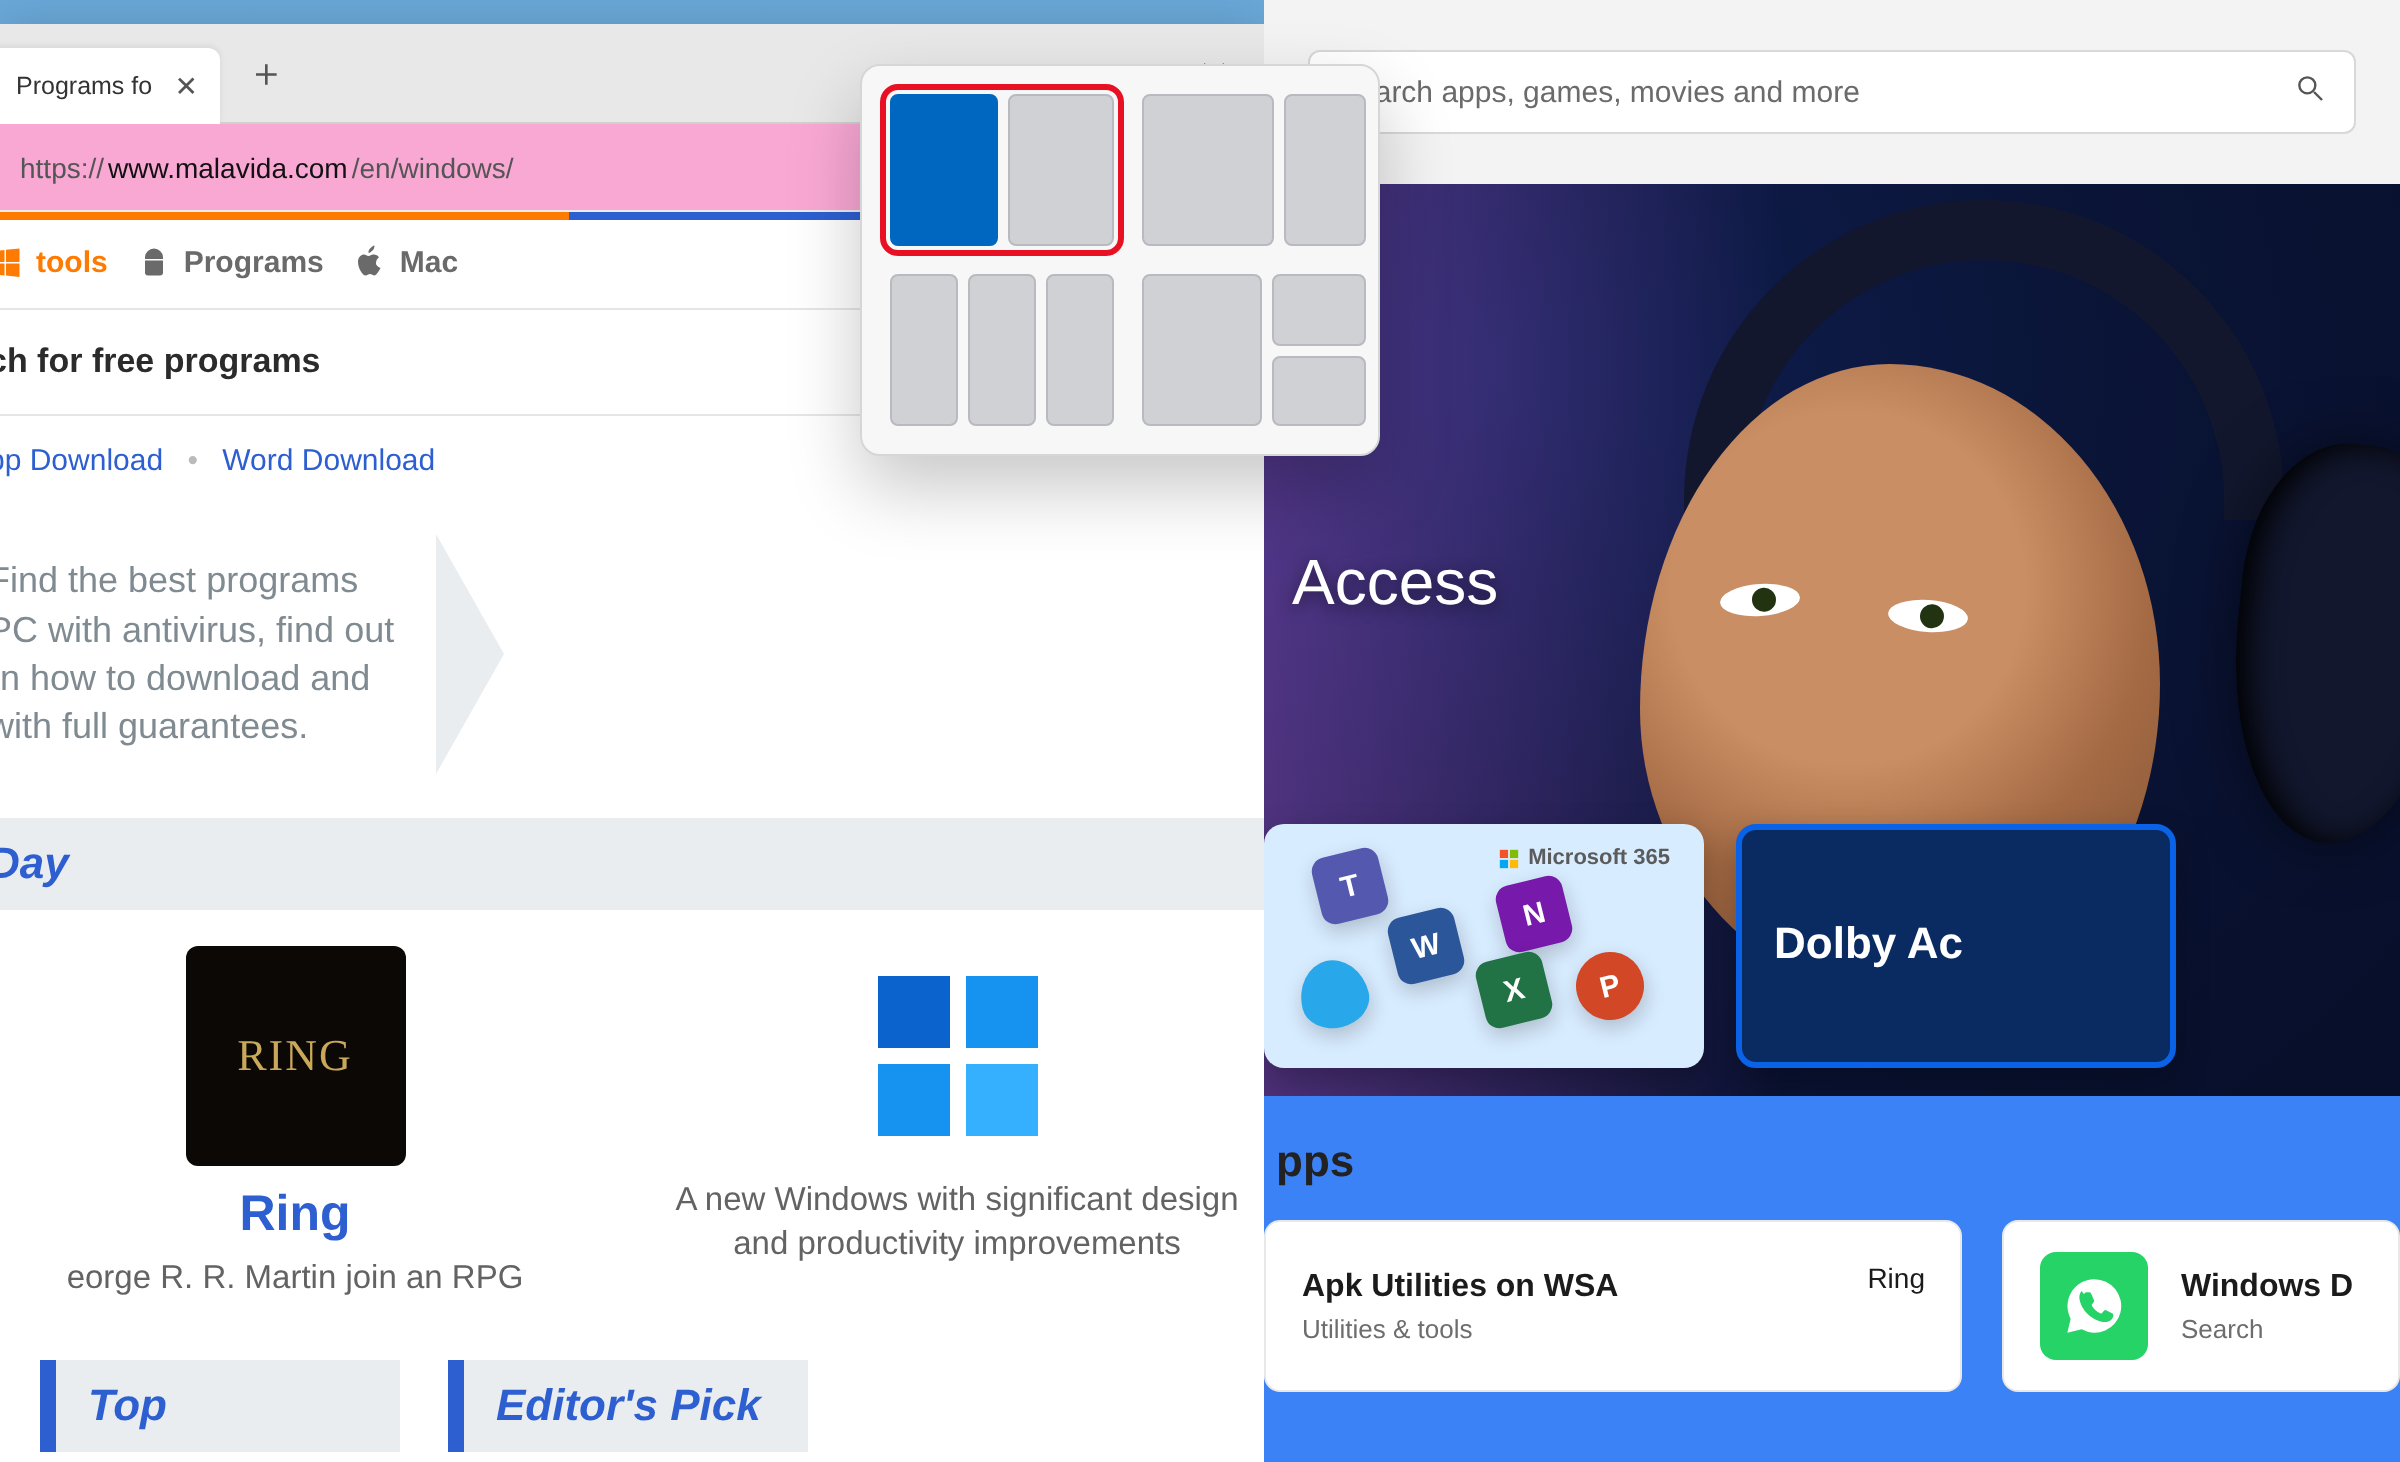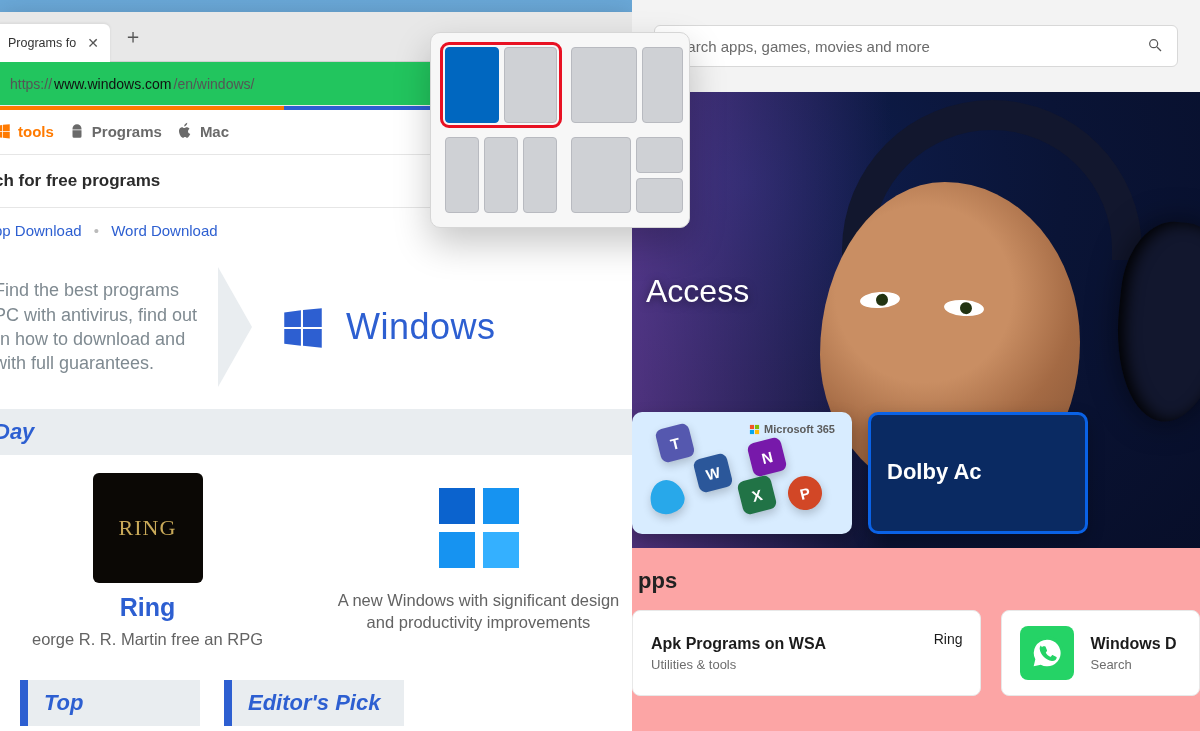--- a/index.html
+++ b/index.html
@@ -7,21 +7,21 @@
 
 
 .browser { position:absolute; left:0; top:12px; width:632px; height:731px; background:#fff; box-shadow:0 4px 24px rgba(0,0,0,.2); display:flex; flex-direction:column; }
 .titlebar { height:50px; background:#e8e8e8; display:flex; align-items:center; border-bottom:1px solid #d0d0d0;}
 .tab { height:38px; background:#fff; border-radius:6px 6px 0 0; padding:0 10px 0 14px; margin-left:-6px; margin-top:12px; display:flex; align-items:center; gap:10px; font-size:12.5px; color:#333; box-shadow:0 -1px 3px rgba(0,0,0,.08);}
 .tab .x { width:14px; height:14px; display:flex; align-items:center; justify-content:center; color:#555; font-size:14px; cursor:pointer;}
 .newtab { width:34px; height:34px; display:flex; align-items:center; justify-content:center; color:#555; font-size:20px; margin-left:6px; cursor:pointer;}
 .titlebar .spacer{flex:1}
 .winbtn { width:50px; height:50px; display:flex; align-items:center; justify-content:center; color:#222; cursor:pointer;}
 .winbtn svg{width:12px;height:12px;stroke:#222;stroke-width:1;fill:none}
-.addrbar { height:44px; background:#22c55e; display:flex; align-items:center; padding:0 10px; gap:6px; border-bottom:1px solid #ececec;}
+.addrbar { height:44px; background:#f9a8d4; display:flex; align-items:center; padding:0 10px; gap:6px; border-bottom:1px solid #ececec;}
 .url { flex:1; font-size:14px; color:#555; display:flex; align-items:center; gap:2px; }
 .url .host{color:#111;font-weight:500}
 .abtn{width:34px; height:30px; display:flex; align-items:center; justify-content:center; color:#555; cursor:pointer; border-radius:4px;}
 
 .page { flex:1; background:#fff; overflow:hidden; position:relative;}
 .loading{height:4px;background:linear-gradient(90deg,#ff7a00 0 45%,#2d5fd1 45% 100%);}
 .platforms { display:flex; gap:14px; align-items:center; padding:12px 0 14px 0; margin-left:-6px;}
 .platforms a{display:flex;align-items:center;gap:6px;color:#6a6a6a;font-weight:600;font-size:15px;text-decoration:none}
 .platforms a.active{color:#ff7a00}
 .platforms svg{width:18px;height:18px}
@@ -73,21 +73,21 @@
 .tile.games{background:linear-gradient(90deg,#6b8a2d 0 32%,#3b6fae 32% 70%,#2a2f38 70% 100%)}
 .officeicons{position:relative;width:100%;height:100%}
 .oi{position:absolute;width:34px;height:34px;border-radius:7px;transform:rotate(-14deg);box-shadow:0 4px 10px rgba(0,0,0,.2);display:flex;align-items:center;justify-content:center;color:#fff;font-weight:700;font-size:15px}
 .oi.t{background:#5558af;left:26px;top:14px}
 .oi.w{background:#2b579a;left:64px;top:44px}
 .oi.od{background:#28a8ea;left:18px;top:68px;border-radius:50% 50% 50% 50%/60% 60% 40% 40%}
 .oi.n{background:#7719aa;left:118px;top:28px}
 .oi.x{background:#217346;left:108px;top:66px}
 .oi.p{background:#d24726;left:156px;top:64px;border-radius:50%}
 .dolby-title{position:absolute;left:16px;top:44px;color:#fff;font-weight:700;font-size:22px}
-.store-lower{padding:20px 0 0 0;background:#fca5a5;flex:1}
+.store-lower{padding:20px 0 0 0;background:#3b82f6;flex:1}
 .apps-title{font-size:22px;font-weight:600;color:#222;margin-left:6px;margin-bottom:16px}
 .appcards{display:flex;gap:20px;margin-left:0}
 .appcard{background:#fff;border:1px solid #e8e8e8;border-radius:8px;width:430px;height:86px;padding:16px 18px;display:flex;align-items:center;gap:16px}
 .appicon{width:54px;height:54px;border-radius:8px;display:flex;align-items:center;justify-content:center}
 .appicon svg{width:40px;height:40px}
 .appmeta{flex:1}
 .appmeta .name{font-size:16px;font-weight:600;color:#1b1b1b}
 .appmeta .cat{font-size:13px;color:#6d6d6d;margin-top:4px}
 .price{font-size:14px;color:#1b1b1b;align-self:flex-start;margin-top:4px}
 
@@ -128,21 +128,21 @@
         <svg viewBox="0 0 12 12">
           <line x1="1" y1="1" x2="11" y2="11"></line>
           <line x1="11" y1="1" x2="1" y2="11"></line>
         </svg>
       </div>
   </div>
 
   <div class="addrbar">
     <div class="url">
       <span>https://</span>
-      <span class="host">www.windows.com</span>
+      <span class="host">www.malavida.com</span>
       <span>/en/windows/</span>
     </div>
     <div class="abtn" style="font-size:13px;font-style:italic">A))</div>
     <div class="abtn">
       <svg width="18" height="18" viewBox="0 0 24 24" fill="none" stroke="#555" stroke-width="1.6">
           <path d="M12 3l2.5 5.5L20 9l-4 4 1 6-5-3-5 3 1-6-4-4 5.5-.5z"></path>
         </svg>
     </div>
   </div>
 
@@ -176,35 +176,29 @@
 
     <div class="quicklinks">
       <a>pp Download</a>
       <span class="sep">•</span>
       <a>Word Download</a>
     </div>
 
     <div class="arrowbox">
       <div class="slogan">Find the best programs PC with antivirus, find out rn how to download and with full guarantees.</div>
       <div class="arrowtip"></div>
-      <div class="winlogo">
-        <svg viewBox="0 0 24 24">
-            <path d="M3 5l8-1v8H3zM12 3.8L21 3v9h-9zM3 13h8v8l-8-1zM12 13h9v9l-9-1z"></path>
-          </svg>
-        <span>Windows</span>
-      </div>
     </div>
 
     <div class="section-head">Day</div>
 
     <div class="cards">
       <div class="card">
         <div class="thumb t-elden">RING</div>
         <h3>Ring</h3>
-        <p>eorge R. R. Martin free an RPG</p>
+        <p>eorge R. R. Martin join an RPG</p>
       </div>
       <div class="card">
         <div class="thumb t-win11">
           <svg viewBox="0 0 24 24">
               <rect x="2" y="2" width="9" height="9" fill="#0b63ce"></rect>
               <rect x="13" y="2" width="9" height="9" fill="#1693f1"></rect>
               <rect x="2" y="13" width="9" height="9" fill="#1693f1"></rect>
               <rect x="13" y="13" width="9" height="9" fill="#34b0ff"></rect>
             </svg>
         </div>
@@ -265,21 +259,21 @@
         <div class="dolby-title">Dolby Ac</div>
       </div>
     </div>
   </div>
 
   <div class="store-lower">
     <div class="apps-title">pps</div>
     <div class="appcards">
       <div class="appcard">
         <div class="appmeta">
-          <div class="name">Apk Programs on WSA</div>
+          <div class="name">Apk Utilities on WSA</div>
           <div class="cat">Utilities &amp; tools</div>
         </div>
         <div class="price">Ring</div>
       </div>
       <div class="appcard" style="width:240px">
         <div class="appicon" style="background:#25d366">
           <svg viewBox="0 0 24 24">
               <circle cx="12" cy="12" r="10" fill="#25d366"></circle>
               <path d="M12 4a8 8 0 00-7 11.8L4 20l4.3-1A8 8 0 1012 4z" fill="#fff"></path>
               <path d="M9 8.5c.3-.6.6-.6.9-.6h.6c.2 0 .5 0 .7.5l.8 1.9c.1.2 0 .4-.1.6l-.5.6c-.1.2-.1.3 0 .5.6 1 1.4 1.7 2.5 2.2.2.1.4.1.5-.1l.6-.7c.2-.2.4-.2.6-.1l1.8.9c.2.1.4.3.4.5 0 .3-.1 1-.7 1.5-.6.5-1.5.7-2.2.6-1.8-.2-3.6-1.2-4.9-2.5-1.3-1.3-2.2-3-2.4-4.8 0-.7.2-1.5.7-2z" fill="#25d366"></path>

